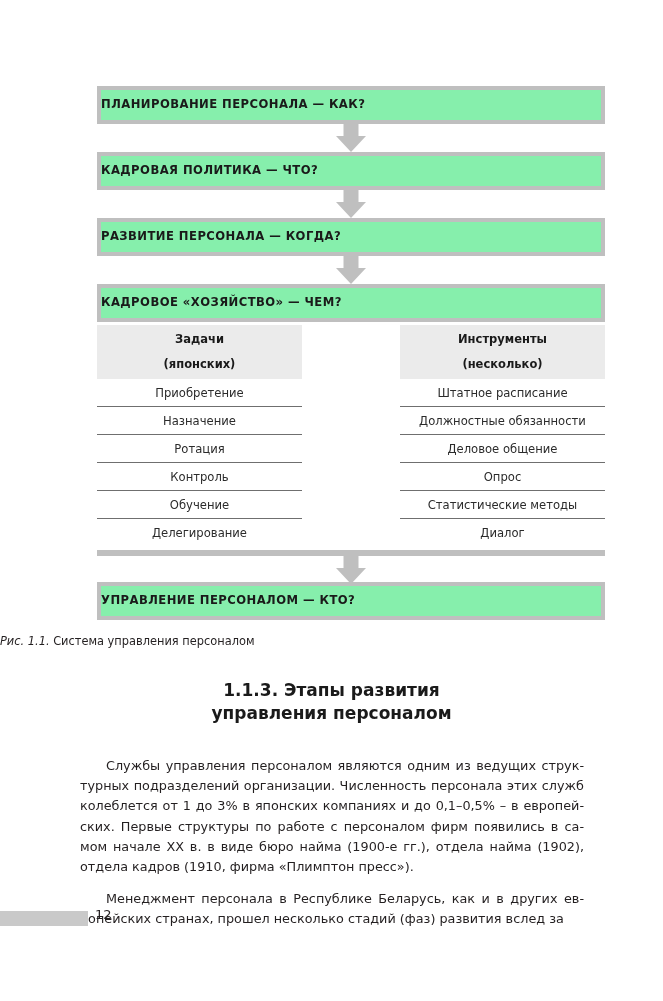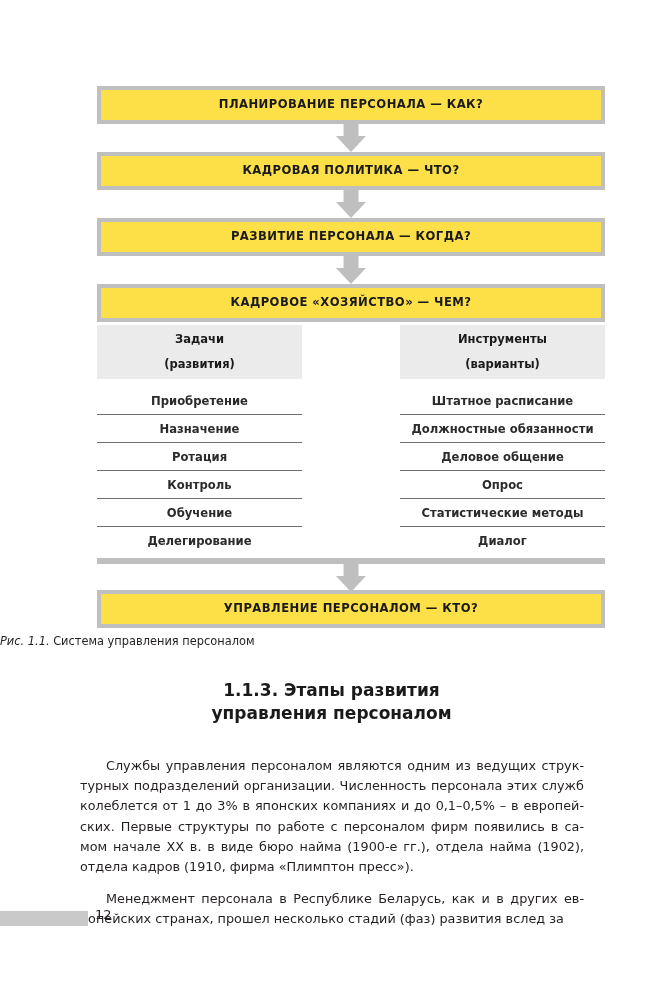--- a/index.html
+++ b/index.html
@@ -28,24 +28,24 @@
     left: 97px;
     top: 86px;
     width: 508px;
   }
 
   .flow-box {
     box-sizing: border-box;
     width: 508px;
     height: 38px;
     border: 4px solid #bfbfbf;
-    background: #fde047;
+    background: #86efac;
     display: flex;
     align-items: center;
-    justify-content: center;
+    justify-content: flex-start;
   }
   .flow-box-label {
     font-size: 11.6px;
     font-weight: bold;
     letter-spacing: 0.45px;
     color: #1a1a1a;
     text-align: center;
     line-height: 1;
     white-space: nowrap;
   }
@@ -97,22 +97,21 @@
     justify-content: center;
     gap: 12px;
   }
   .col-header-line {
     font-size: 11.5px;
     font-weight: bold;
     color: #1a1a1a;
     line-height: 1.15;
   }
   .col-items {
-    padding-top: 8px;
-    font-weight: bold;
+    padding-top: 0;
   }
   .col-item {
     height: 27px;
     display: flex;
     align-items: center;
     justify-content: center;
     font-size: 11.6px;
     color: #2b2b2b;
     border-bottom: 1.4px solid #6f6f6f;
     white-space: nowrap;
@@ -227,36 +226,36 @@
 
     <div class="flow-box">
       <span class="flow-box-label">КАДРОВОЕ «ХОЗЯЙСТВО» — ЧЕМ?</span>
     </div>
 
     <div class="columns">
 
       <div class="column">
         <div class="col-header">
           <span class="col-header-line">Задачи</span>
-          <span class="col-header-line">(развития)</span>
+          <span class="col-header-line">(японских)</span>
         </div>
         <div class="col-items">
           <div class="col-item">Приобретение</div>
           <div class="col-item">Назначение</div>
           <div class="col-item">Ротация</div>
           <div class="col-item">Контроль</div>
           <div class="col-item">Обучение</div>
           <div class="col-item">Делегирование</div>
         </div>
       </div>
 
       <div class="column">
         <div class="col-header">
           <span class="col-header-line">Инструменты</span>
-          <span class="col-header-line">(варианты)</span>
+          <span class="col-header-line">(несколько)</span>
         </div>
         <div class="col-items">
           <div class="col-item">Штатное расписание</div>
           <div class="col-item">Должностные обязанности</div>
           <div class="col-item">Деловое общение</div>
           <div class="col-item">Опрос</div>
           <div class="col-item">Статистические методы</div>
           <div class="col-item">Диалог</div>
         </div>
       </div>

